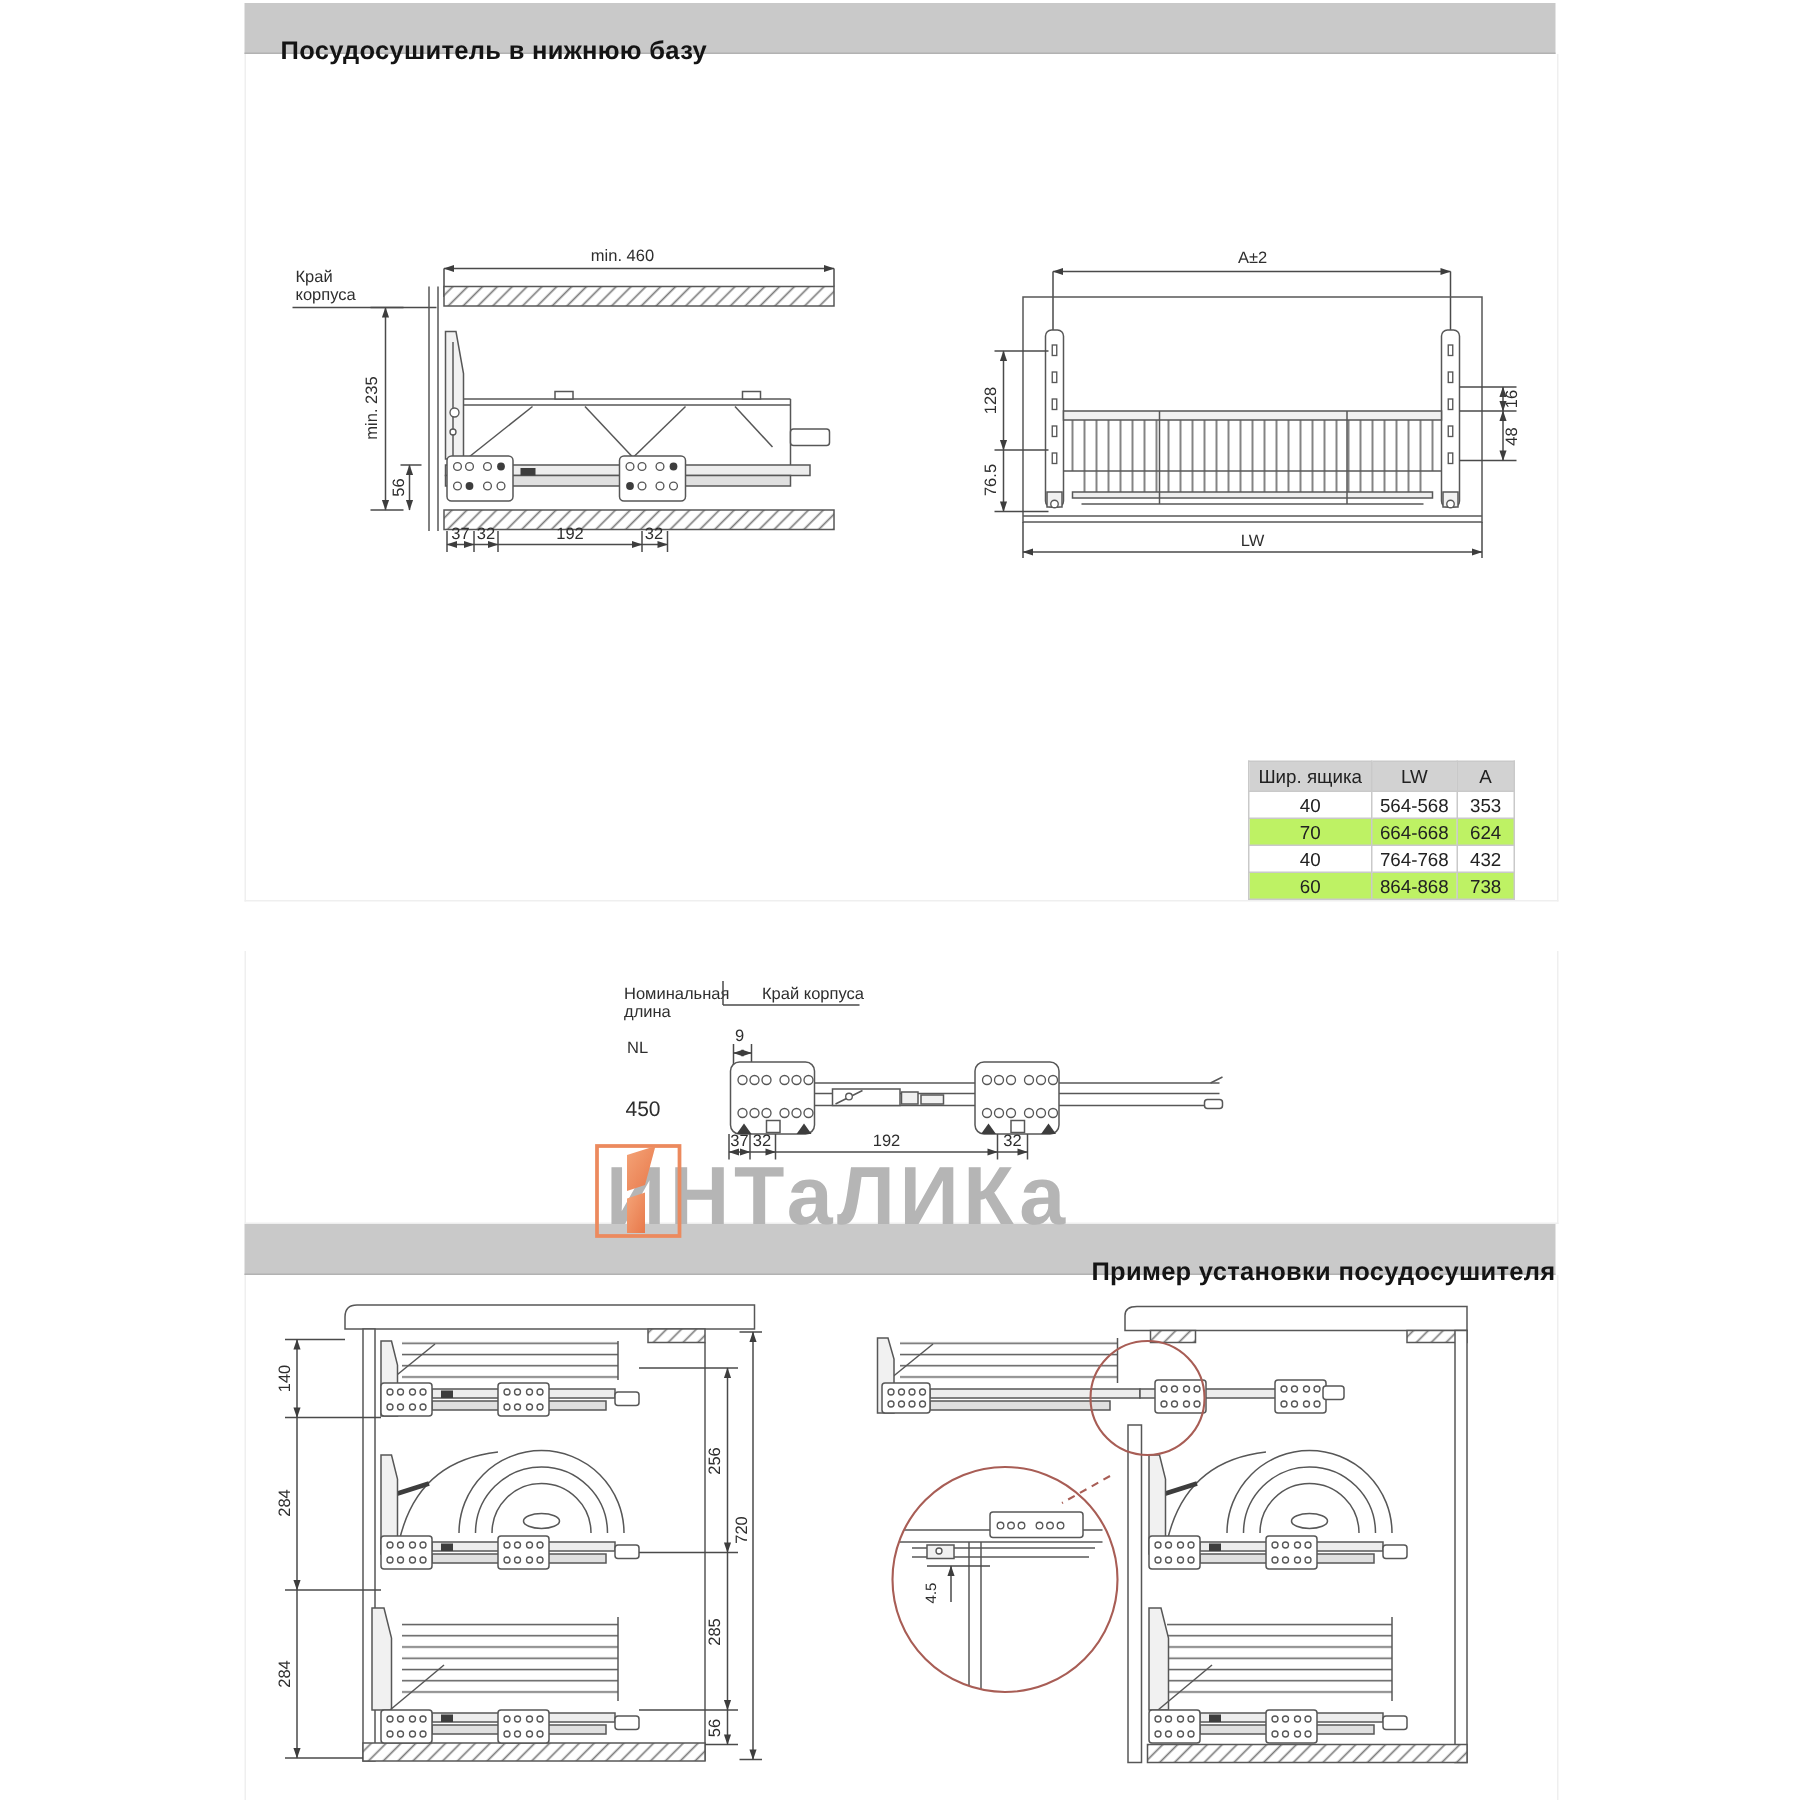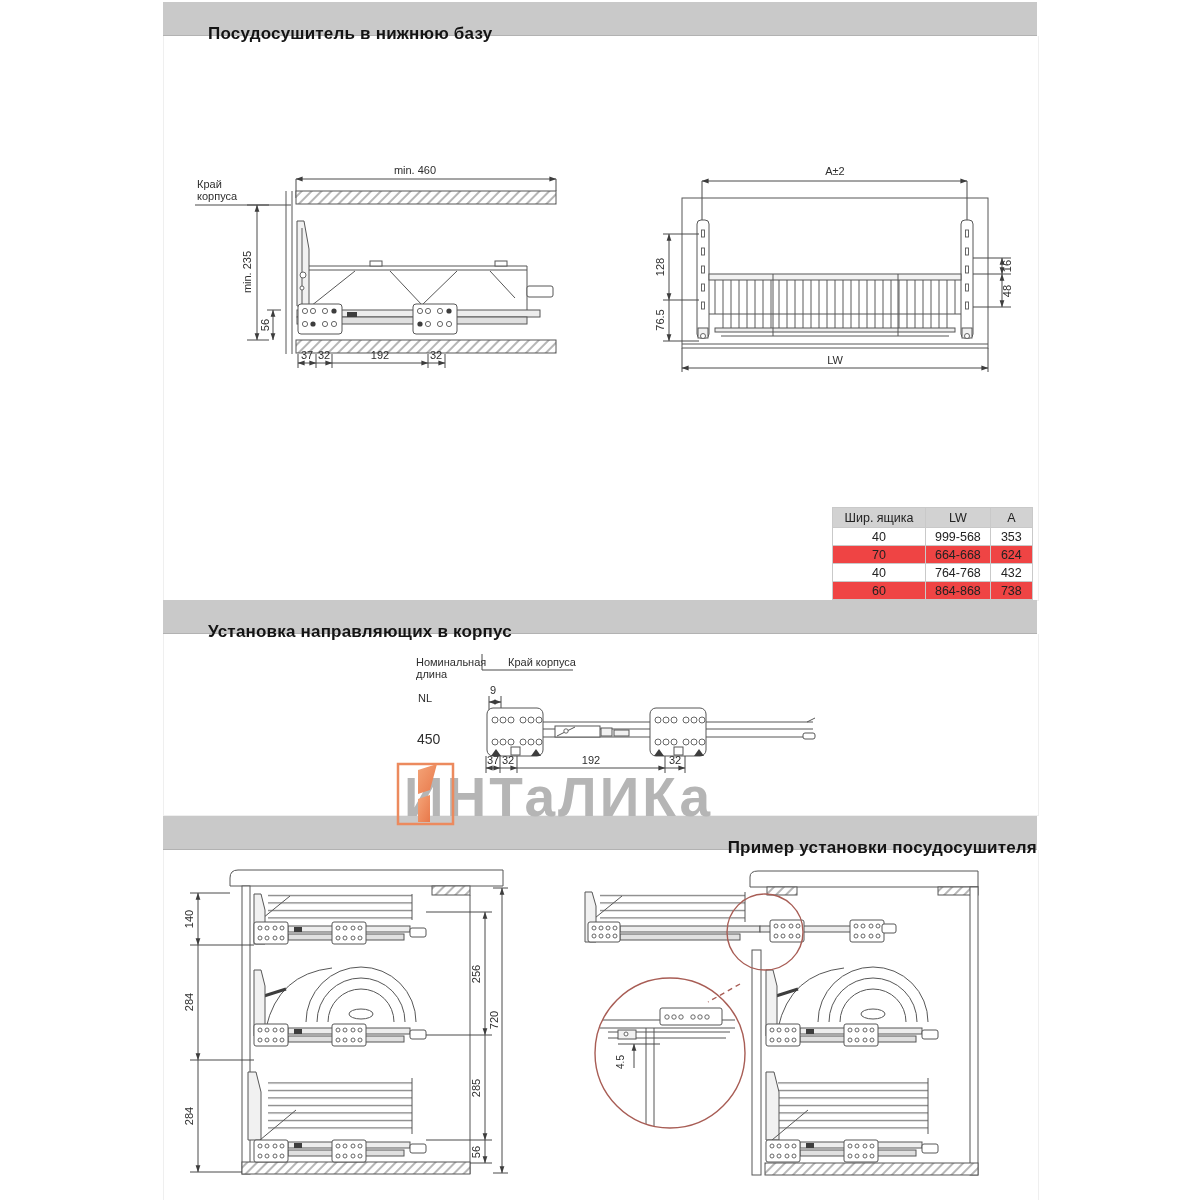--- a/index.html
+++ b/index.html
@@ -1,38 +1,38 @@
 <!DOCTYPE html>
 <html><head>
 <meta charset="utf-8">
 <style>
   html,body{margin:0;padding:0;}
   body{width:1200px;height:1200px;background:#fff;font-family:"Liberation Sans",sans-serif;position:relative;overflow:hidden;}
   .page{position:absolute;left:0;top:0;width:1200px;height:1200px;background:#ffffff;}
   .section-header{position:absolute;left:163px;width:874px;height:33px;background:#c9c9c9;border-bottom:1px solid #b2b2b2;display:flex;align-items:center;z-index:2;}
-  .section-header .title{font-size:17px;font-weight:bold;color:#141414;padding-left:45px;letter-spacing:.2px;margin-top:30px;}
+  .section-header .title{font-size:17px;font-weight:bold;color:#141414;padding-left:24px;letter-spacing:.2px;margin-top:30px;}
   .content-box{position:absolute;left:163px;width:874px;background:#fff;border-left:1px solid #efefef;border-right:1px solid #efefef;}
   svg{position:absolute;overflow:visible;}
   svg text{font-family:"Liberation Sans",sans-serif;fill:#2e2e2e;}
   .dimt{font-size:11px;}
   .dimt-s{font-size:10px;}
   .lbl{font-size:11px;}
   .big{font-size:14px;}
   .dim{stroke:#4a4a4a;stroke-width:1;fill:none;}
   .geo{stroke:#575757;stroke-width:1;fill:none;}
   .geof{stroke:#575757;stroke-width:1;fill:#ffffff;}
   .geog{stroke:#575757;stroke-width:1;fill:#f1f1f1;}
   .hole{stroke:#575757;stroke-width:.9;fill:#fff;}
   .darkbit{fill:#3d3d3d;stroke:none;}
   .red{stroke:#a85d55;stroke-width:1.4;fill:none;}
   
-  .size-table{position:absolute;left:832px;top:507px;width:201px;border-collapse:collapse;font-size:12.5px;color:#222;z-index:1;}
+  .size-table{position:absolute;left:832px;top:507px;width:178px;border-collapse:collapse;font-size:12.5px;color:#222;z-index:1;}
   .size-table th,.size-table td{border:1px solid #c9c9c9;text-align:center;padding:0;height:17px;font-weight:normal;}
   .size-table th{background:#d2d2d2;height:19px;}
-  .size-table tr.alt td{background:#ef4444;}
+  .size-table tr.alt td{background:#bef264;}
   .col-w1{width:94px;}.col-w2{width:65px;}.col-w3{width:42px;}
   
   .watermark{position:absolute;left:396px;top:756px;z-index:6;display:flex;align-items:flex-start;pointer-events:none;}
   .wm-text{font-size:55px;font-weight:bold;color:#b5b5b5;letter-spacing:3px;line-height:1;margin:14px 0 0 8px;font-family:"Liberation Sans",sans-serif;}
 </style>
 </head>
 <body>
 
 <div class="page">
 
@@ -210,44 +210,41 @@
     <thead>
       <tr>
         <th class="col-w1">Шир. ящика</th>
         <th class="col-w2">LW</th>
         <th class="col-w3">A</th>
       </tr>
     </thead>
     <tbody>
       <tr>
         <td>40</td>
-          <td>999-568</td>
+          <td>564-568</td>
           <td>353</td>
       </tr>
       <tr class="alt">
         <td>70</td>
           <td>664-668</td>
           <td>624</td>
       </tr>
       <tr>
         <td>40</td>
           <td>764-768</td>
           <td>432</td>
       </tr>
       <tr class="alt">
         <td>60</td>
           <td>864-868</td>
           <td>738</td>
       </tr>
     </tbody>
   </table>
 
-  <div class="section-header" style="top:600px;">
-    <span class="title">Установка направляющих в корпус</span>
-  </div>
   <div class="content-box" style="top:634px;height:181px;border-bottom:1px solid #efefef;"></div>
 
   <svg style="left:405px;top:650px;" width="420" height="135" viewBox="0 0 420 135">
     <text class="lbl" x="11" y="16">Номинальная</text>
     <text class="lbl" x="11" y="28">длина</text>
     <text class="lbl" x="103" y="16">Край корпуса</text>
     <line class="dim" x1="77" y1="4" x2="77" y2="20"></line>
     <line class="dim" x1="77" y1="20" x2="168" y2="20"></line>
     <text class="lbl" x="13" y="52">NL</text>
     <text class="big" x="12" y="94">450</text>

